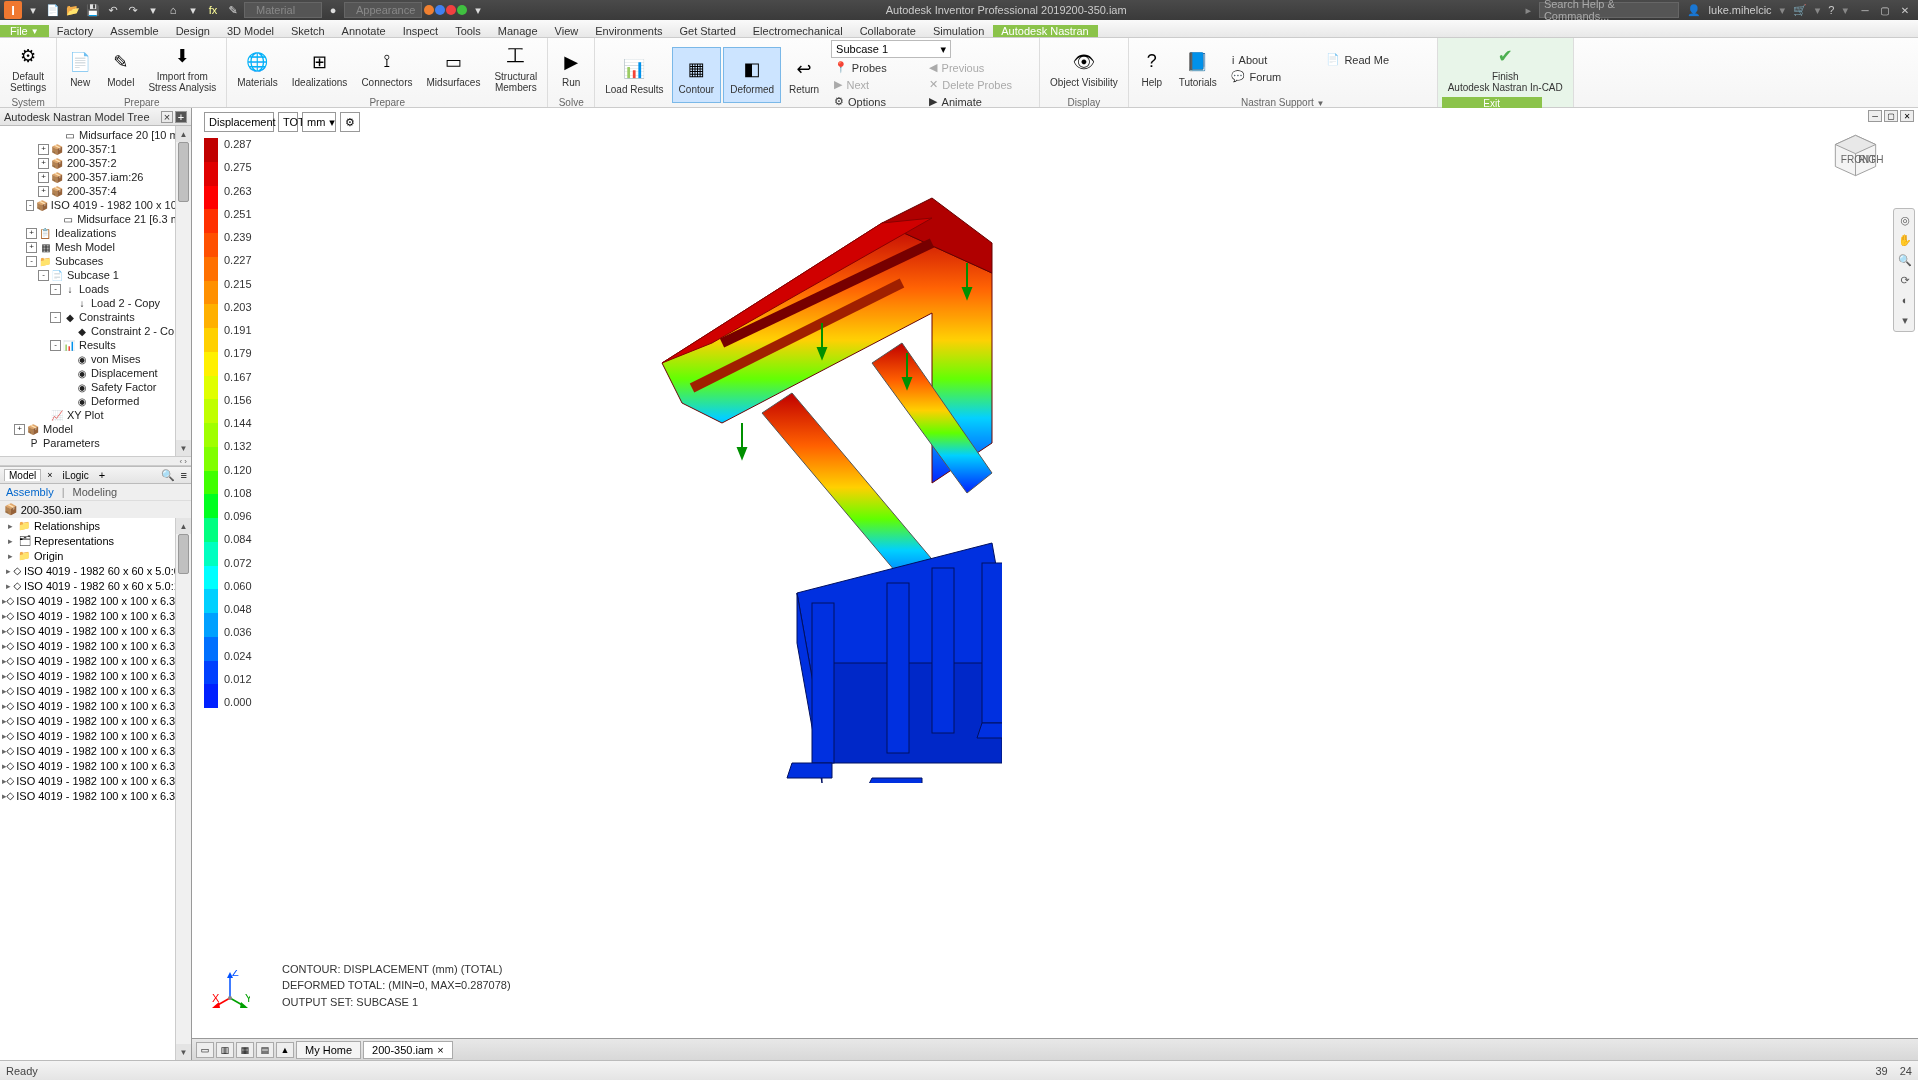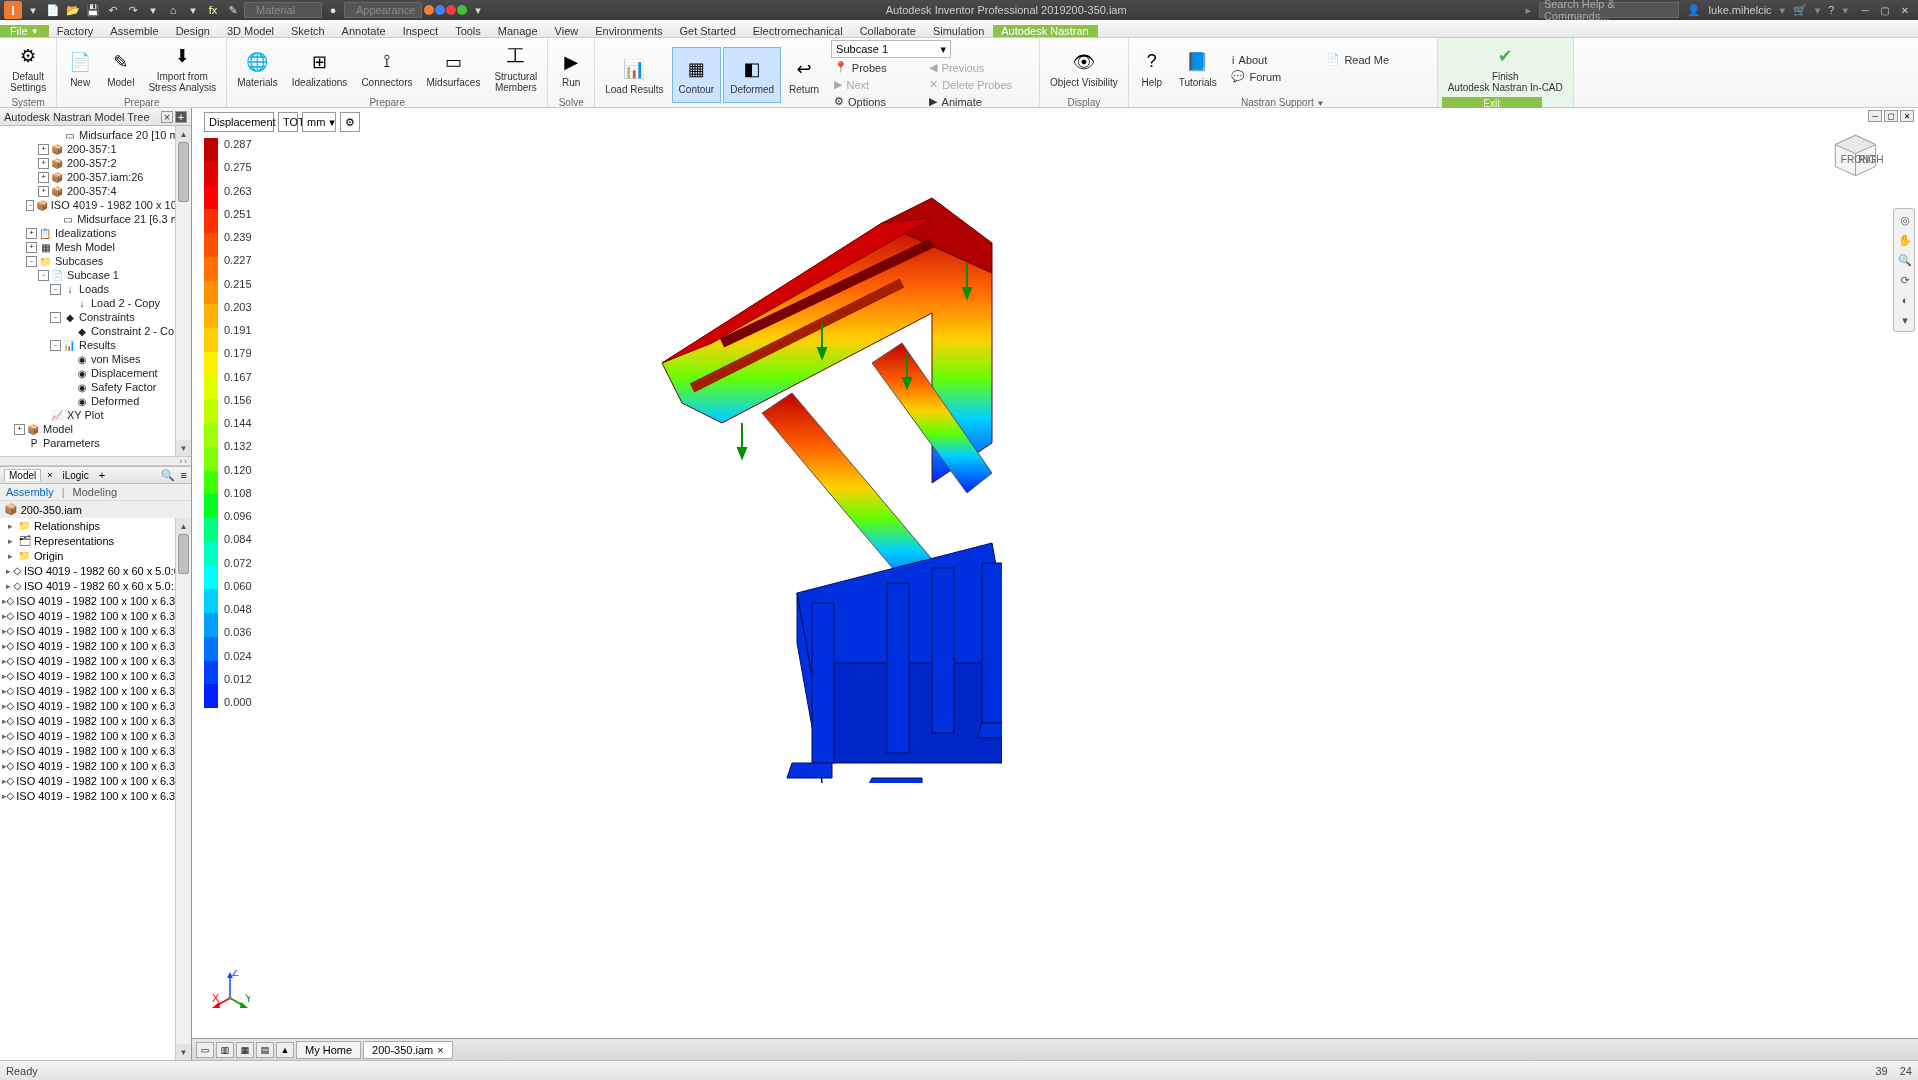--- a/index.html
+++ b/index.html
@@ -692,20 +692,25 @@
         <div>0.072</div>
         <div>0.060</div>
         <div>0.048</div>
         <div>0.036</div>
         <div>0.024</div>
         <div>0.012</div>
         <div>0.000</div>
       </div>
   </div>
 
+  <div class="contour-text">
+    <div>CONTOUR: DISPLACEMENT (mm) (TOTAL)</div>
+    <div>DEFORMED TOTAL: (MIN=0, MAX=0.287078)</div>
+    <div>OUTPUT SET: SUBCASE 1</div>
+  </div>
 
   <svg class="axis-triad" viewBox="0 0 40 40">
     <line x1="20" y1="28" x2="20" y2="6" stroke="#0050ff" stroke-width="1.5"></line>
       <polygon points="20,2 17,8 23,8" fill="#0050ff"></polygon>
     <line x1="20" y1="28" x2="6" y2="36" stroke="#ff0000" stroke-width="1.5"></line>
       <polygon points="2,38 9,32 10,38" fill="#ff0000"></polygon>
     <line x1="20" y1="28" x2="34" y2="36" stroke="#00a000" stroke-width="1.5"></line>
       <polygon points="38,38 31,32 30,38" fill="#00a000"></polygon>
     <circle cx="20" cy="28" r="2" fill="#888"></circle>
     <text x="22" y="6" font-size="7" fill="#0050ff">Z</text>

